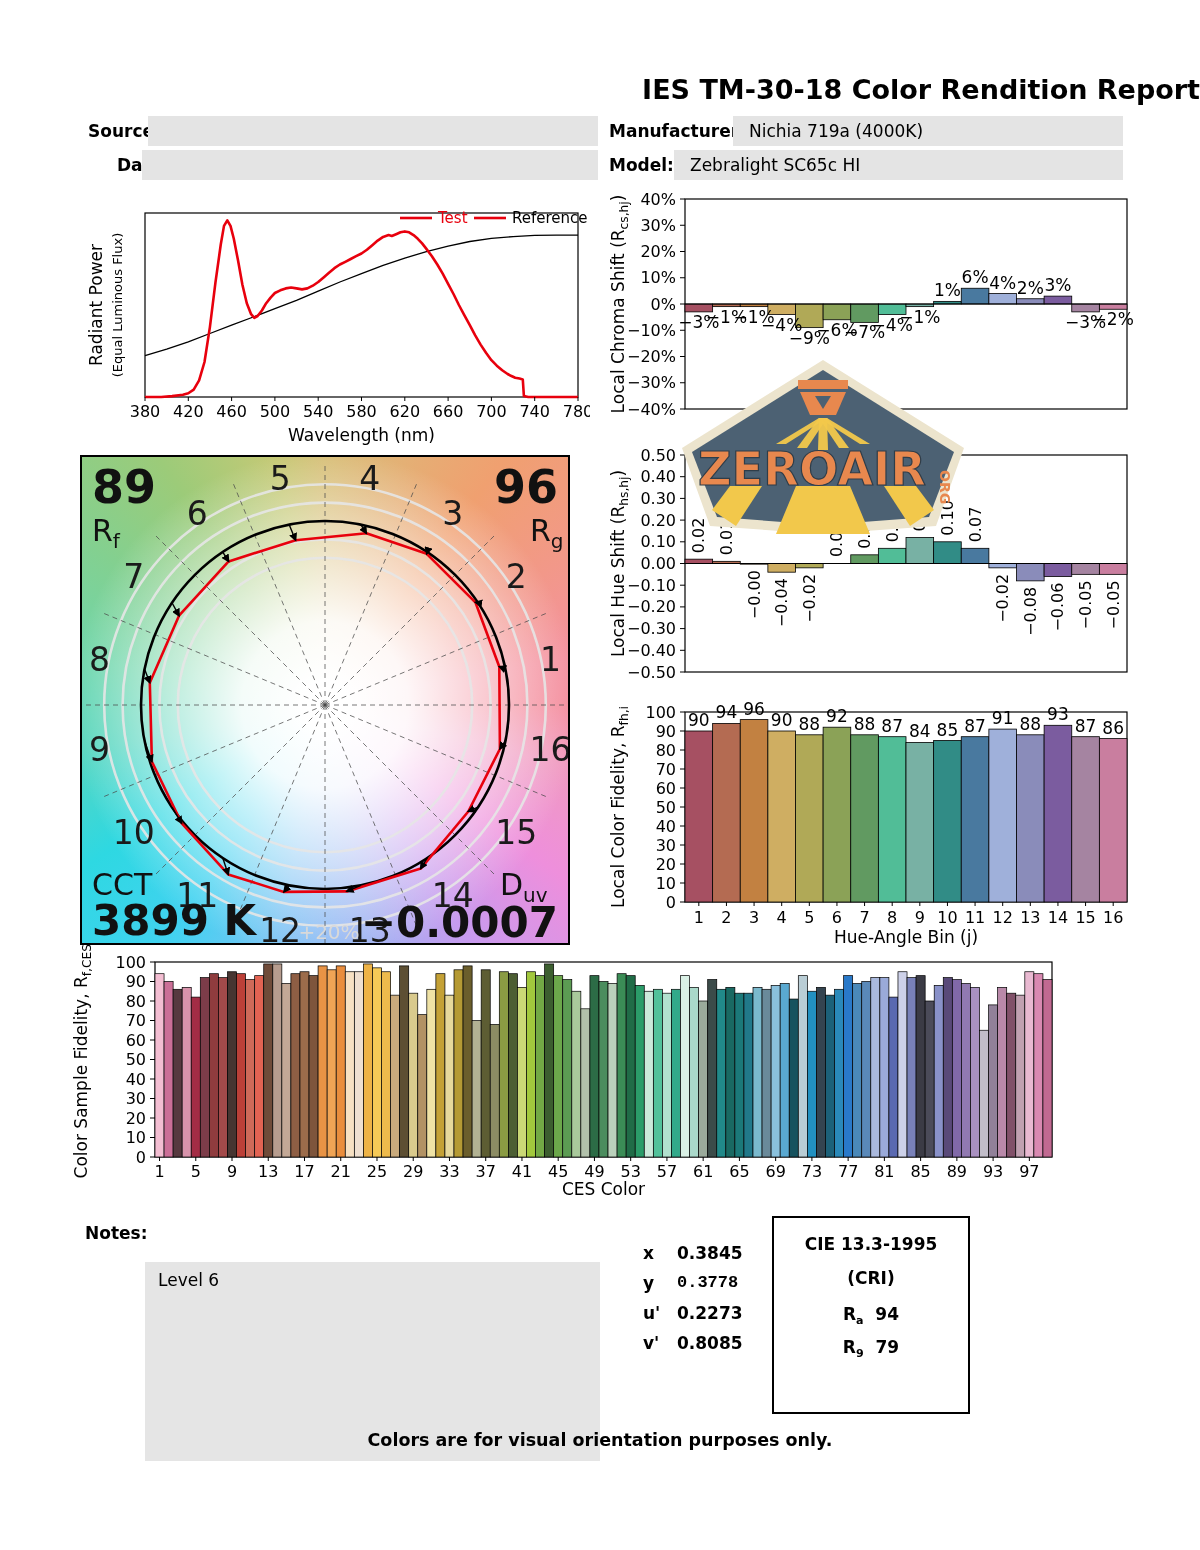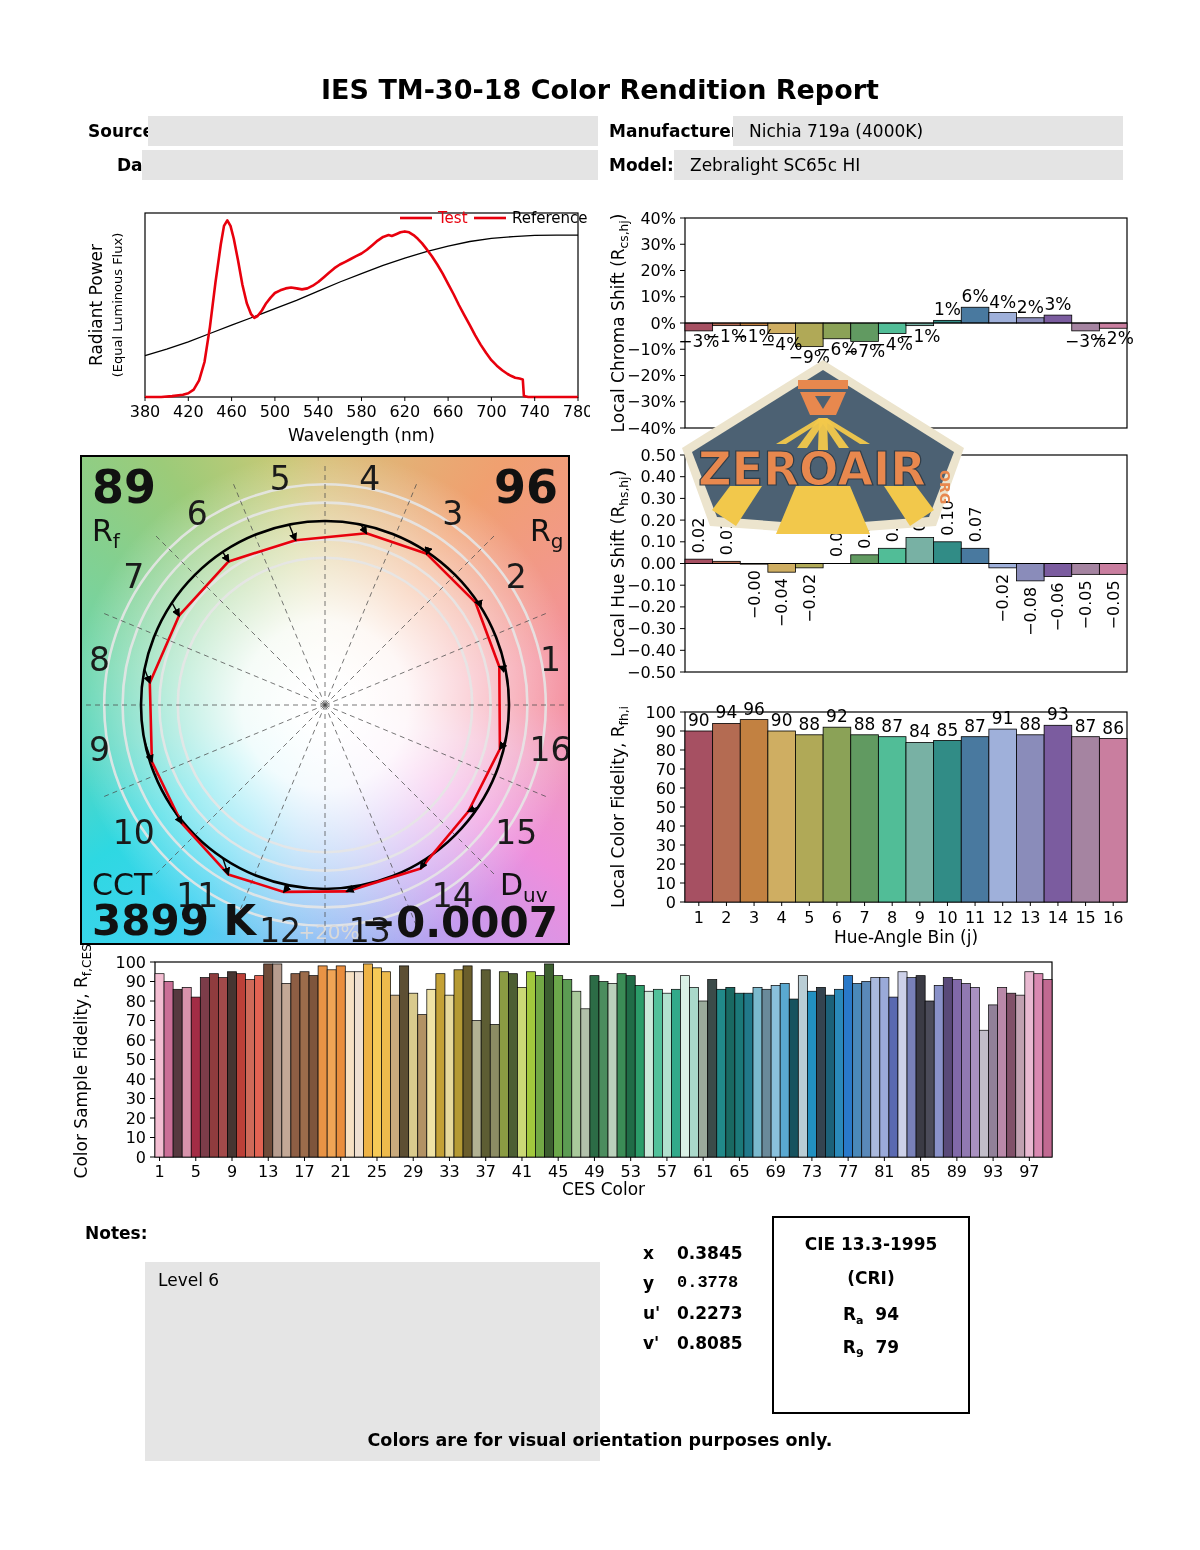--- a/index.html
+++ b/index.html
@@ -1,19 +1,19 @@
 <!DOCTYPE html>
 <html><head>
 <meta charset="utf-8">
 <style>
   html,body{margin:0;padding:0;background:#fff;}
   #page{position:relative;width:1200px;height:1550px;background:#fff;overflow:hidden;
         font-family:"DejaVu Sans","Liberation Sans",sans-serif;color:#000;}
   .abs{position:absolute;}
-  #title{top:74px;left:0;width:1200px;text-align:center;font-size:27px;font-weight:bold;}
+  #title{top:74px;left:0;width:1200px;text-align:right;font-size:27px;font-weight:bold;}
   .metal{font-size:17px;font-weight:bold;line-height:30px;}
   .graybox{background:#e4e4e4;height:30px;line-height:30px;font-size:17px;padding-left:16px;box-sizing:border-box;}
   #cvg{left:80px;top:455px;width:490px;height:490px;border:2px solid #000;box-sizing:border-box;
     background:
       radial-gradient(circle at 50% 51%, rgba(255,255,255,1) 7%, rgba(255,255,255,.93) 24%, rgba(255,255,255,.55) 46%, rgba(255,255,255,0) 73%),
       conic-gradient(from 0deg at 50% 51%, #d8c07a 0deg, #f0a070 36deg, #f4919f 79deg, #f48c9c 90deg, #f09ac0 104deg, #ee8fdc 126deg, #c89aee 148deg, #9fb2f2 169deg, #7cc2f4 191deg, #41d2f0 214deg, #2ed8e2 236deg, #56d6c0 259deg, #6fd6ab 281deg, #83d090 304deg, #9ccb79 326deg, #c6c976 349deg, #d8c07a 360deg);}
   #cvg svg{position:absolute;left:0;top:0;}
   #notesbox{left:145px;top:1262px;width:455px;height:199px;background:#e5e5e5;font-size:17px;padding:8px 0 0 13px;box-sizing:border-box;}
   #ciebox{left:772px;top:1216px;width:198px;height:198px;border:2px solid #000;box-sizing:border-box;text-align:center;}
   .crow{font-size:17px;font-weight:bold;}
@@ -64,21 +64,21 @@
         <line x1="498" y1="202" x2="498" y2="206" stroke="#000"></line>
         <text x="498" y="222" font-size="16" fill="#000" text-anchor="middle">780</text>
         <text x="281.5" y="246" font-size="17" fill="#000" text-anchor="middle">Wavelength (nm)</text>
         <text x="22" y="110" font-size="17" fill="#000" text-anchor="middle" transform="rotate(-90 22 110)">Radiant Power</text>
         <text x="42" y="110" font-size="13" fill="#000" text-anchor="middle" transform="rotate(-90 42 110)">(Equal Luminous Flux)</text>
         <line x1="320" y1="23" x2="352" y2="23" stroke="#e8000d" stroke-width="2.6"></line>
         <text x="358" y="28" font-size="15" fill="#e8000d" text-anchor="start">Test</text>
         <line x1="394" y1="23" x2="426" y2="23" stroke="#e8000d" stroke-width="2.6"></line>
         <text x="432" y="28" font-size="15" fill="#000000" text-anchor="start">Reference</text>
       </svg></div>
-  <div class="abs" id="chroma-chart" style="left:600px;top:203px;width:560px;height:240px;"><svg viewBox="0 0 560 240" width="560" height="240">
+  <div class="abs" id="chroma-chart" style="left:600px;top:184px;width:560px;height:240px;"><svg viewBox="0 0 560 240" width="560" height="240">
         <rect x="85" y="15" width="442" height="210" fill="none" stroke="#000" stroke-width="1.2"></rect>
         <line x1="80" y1="15" x2="85" y2="15" stroke="#000"></line>
         <text x="76" y="20.5" font-size="16" fill="#000" text-anchor="end">40%</text>
         <line x1="80" y1="41.25" x2="85" y2="41.25" stroke="#000"></line>
         <text x="76" y="46.75" font-size="16" fill="#000" text-anchor="end">30%</text>
         <line x1="80" y1="67.5" x2="85" y2="67.5" stroke="#000"></line>
         <text x="76" y="73" font-size="16" fill="#000" text-anchor="end">20%</text>
         <line x1="80" y1="93.75" x2="85" y2="93.75" stroke="#000"></line>
         <text x="76" y="99.25" font-size="16" fill="#000" text-anchor="end">10%</text>
         <line x1="80" y1="120" x2="85" y2="120" stroke="#000"></line>

